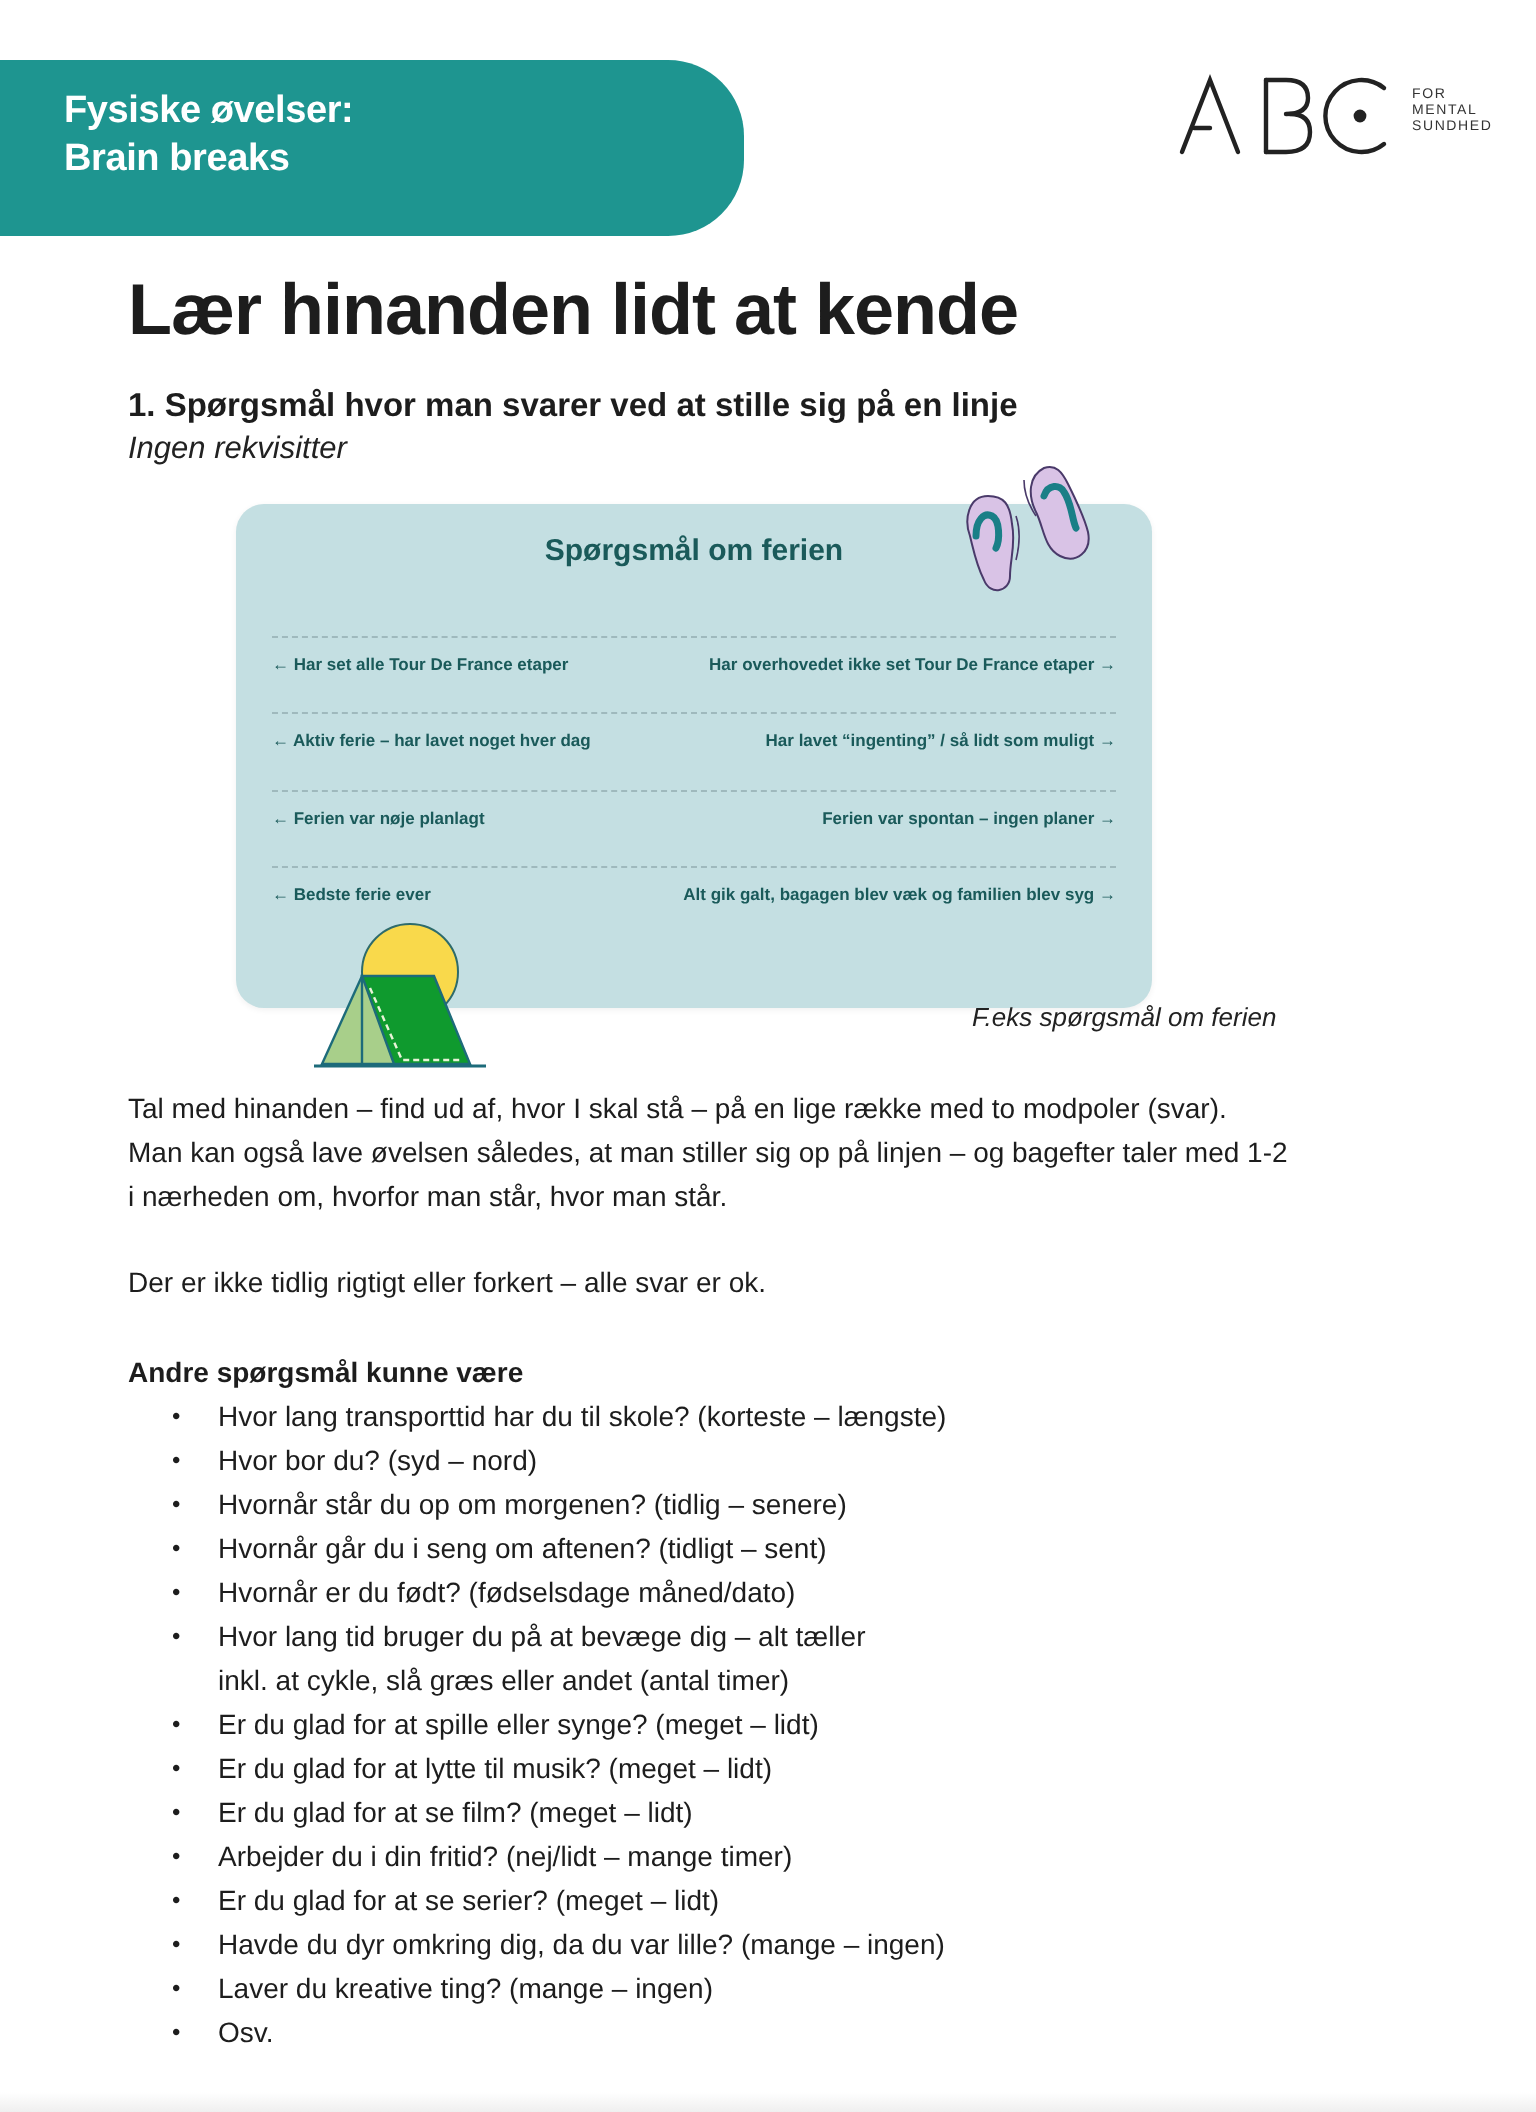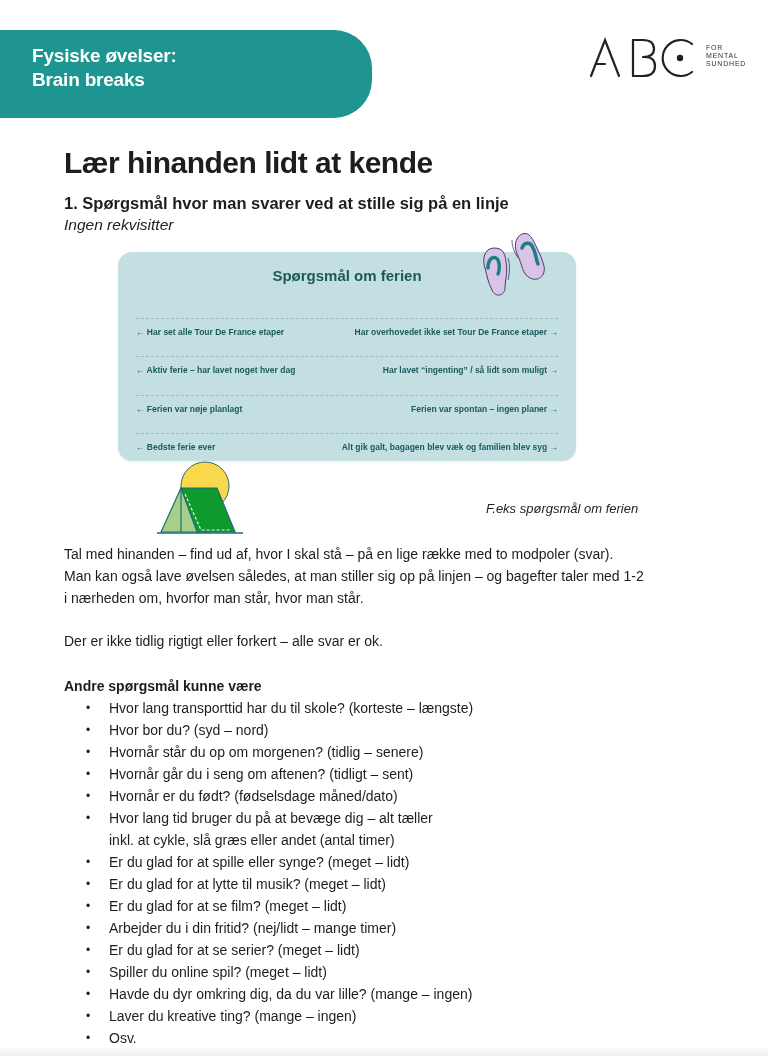--- a/index.html
+++ b/index.html
@@ -11,26 +11,26 @@
       background: #1e9590; border-radius: 0 38px 38px 0;
       padding: 14px 0 0 32px; color: #ffffff;
     }
     .banner .line { font-weight: bold; font-size: 19px; line-height: 24px; letter-spacing: -0.2px; display: block; }
 
     .logo { position: absolute; left: 588px; top: 36px; width: 170px; height: 44px; }
     .logo svg { display: block; }
     .logo .tag { position: absolute; left: 118px; top: 8px; font-size: 7px; line-height: 8px; letter-spacing: 0.8px; color: #333; }
     .logo .tag span { display: block; }
 
-    .page-title { position: absolute; left: 64px; top: 146px; font-size: 30px; font-weight: bold; letter-spacing: -0.5px; color: #1d1d1d; }
+    .page-title { position: absolute; left: 64px; top: 134px; font-size: 36px; font-weight: bold; letter-spacing: -0.5px; color: #1d1d1d; }
     .section-title { position: absolute; left: 64px; top: 194px; font-size: 16.5px; font-weight: bold; color: #1d1d1d; }
     .section-sub { position: absolute; left: 64px; top: 216px; font-size: 15.5px; font-style: italic; color: #222; text-align: center; }
 
     .card {
-      position: absolute; left: 118px; top: 252px; width: 458px; height: 209px;
+      position: absolute; left: 118px; top: 252px; width: 458px; height: 252px;
       background: #c4dfe2; border-radius: 14px;
       box-shadow: 0 1px 3px rgba(0,0,0,0.06);
     }
     .card-title { position: absolute; left: 0; right: 0; top: 15px; text-align: center; font-size: 15px; font-weight: bold; color: #1a5a5a; }
     .card-row { position: absolute; left: 18px; right: 18px; height: 40px; border-top: 1px dashed #9fb9bd; font-weight: bold; }
     .card-row .l, .card-row .r { position: absolute; top: 8px; font-size: 8.5px; color: #1a5a5a; white-space: nowrap; }
     .card-row .l { left: 0; }
     .card-row .r { right: 0; }
 
     .flipflops { position: absolute; left: 478px; top: 230px; width: 80px; height: 72px; }
@@ -144,19 +144,18 @@
   <li><span>Hvornår er du født? (fødselsdage måned/dato)</span></li>
   <li>
     <span>Hvor lang tid bruger du på at bevæge dig – alt tæller</span>
     <span class="cont">inkl. at cykle, slå græs eller andet (antal timer)</span>
   </li>
   <li><span>Er du glad for at spille eller synge? (meget – lidt)</span></li>
   <li><span>Er du glad for at lytte til musik? (meget – lidt)</span></li>
   <li><span>Er du glad for at se film? (meget – lidt)</span></li>
   <li><span>Arbejder du i din fritid? (nej/lidt – mange timer)</span></li>
   <li><span>Er du glad for at se serier? (meget – lidt)</span></li>
-  <li><span>Spiller du online spil? (meget – lidt)</span></li>
   <li><span>Havde du dyr omkring dig, da du var lille? (mange – ingen)</span></li>
   <li><span>Laver du kreative ting? (mange – ingen)</span></li>
   <li><span>Osv.</span></li>
 </ul>
 
 <div class="bottom-fade"></div>
 
 </body></html>

